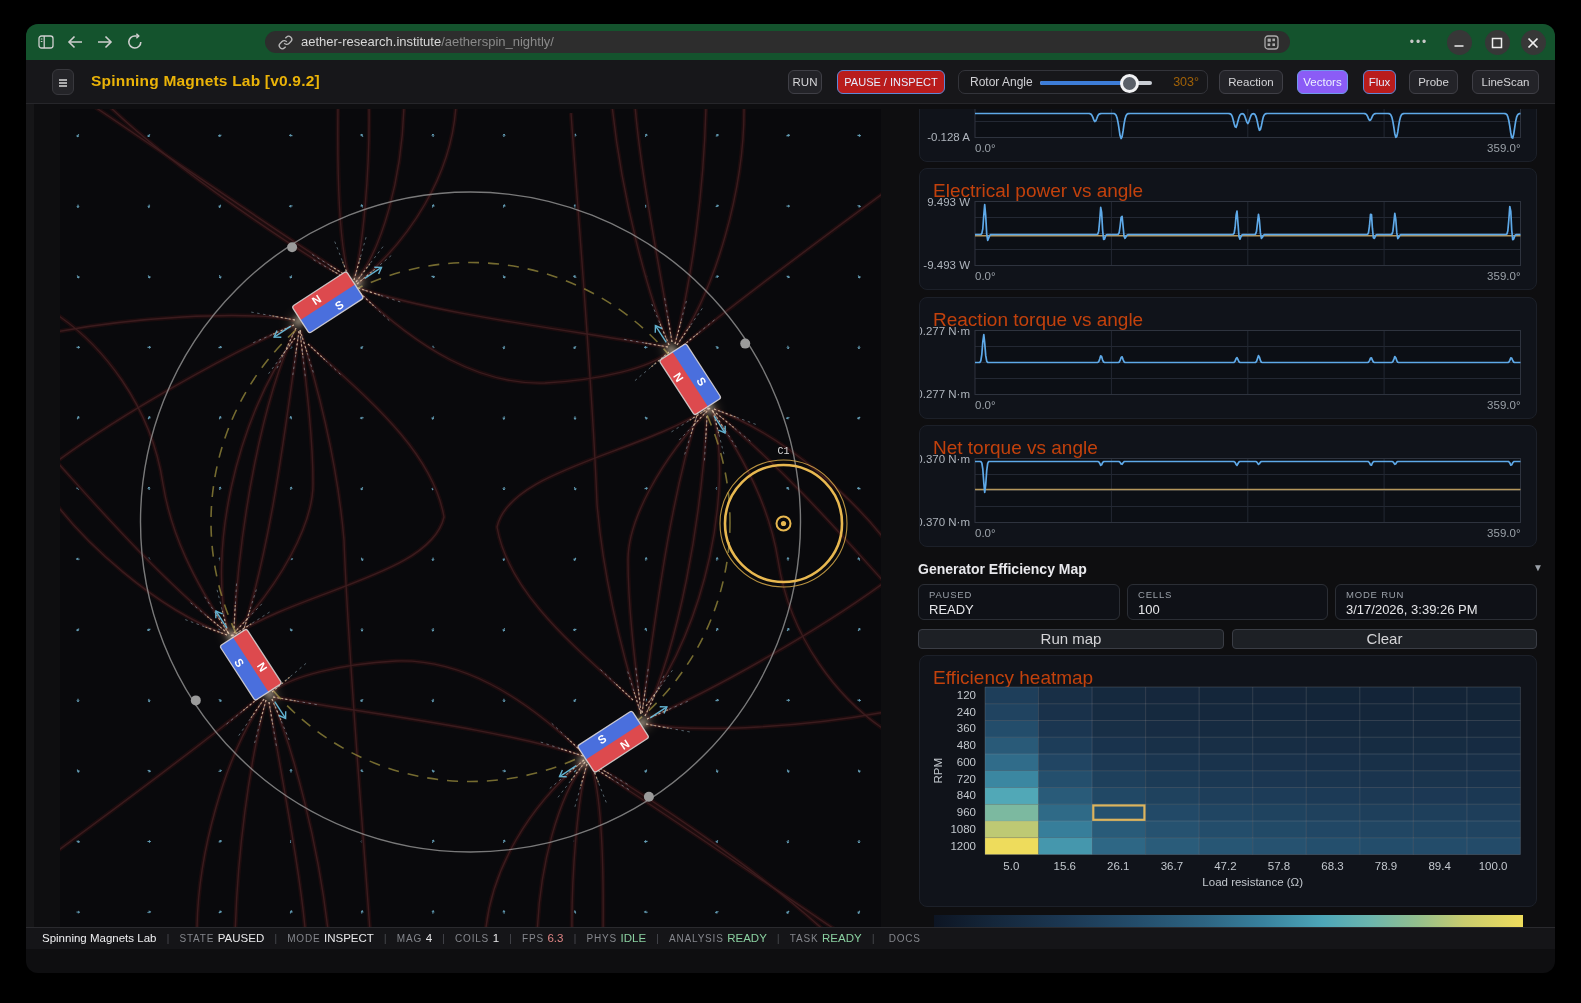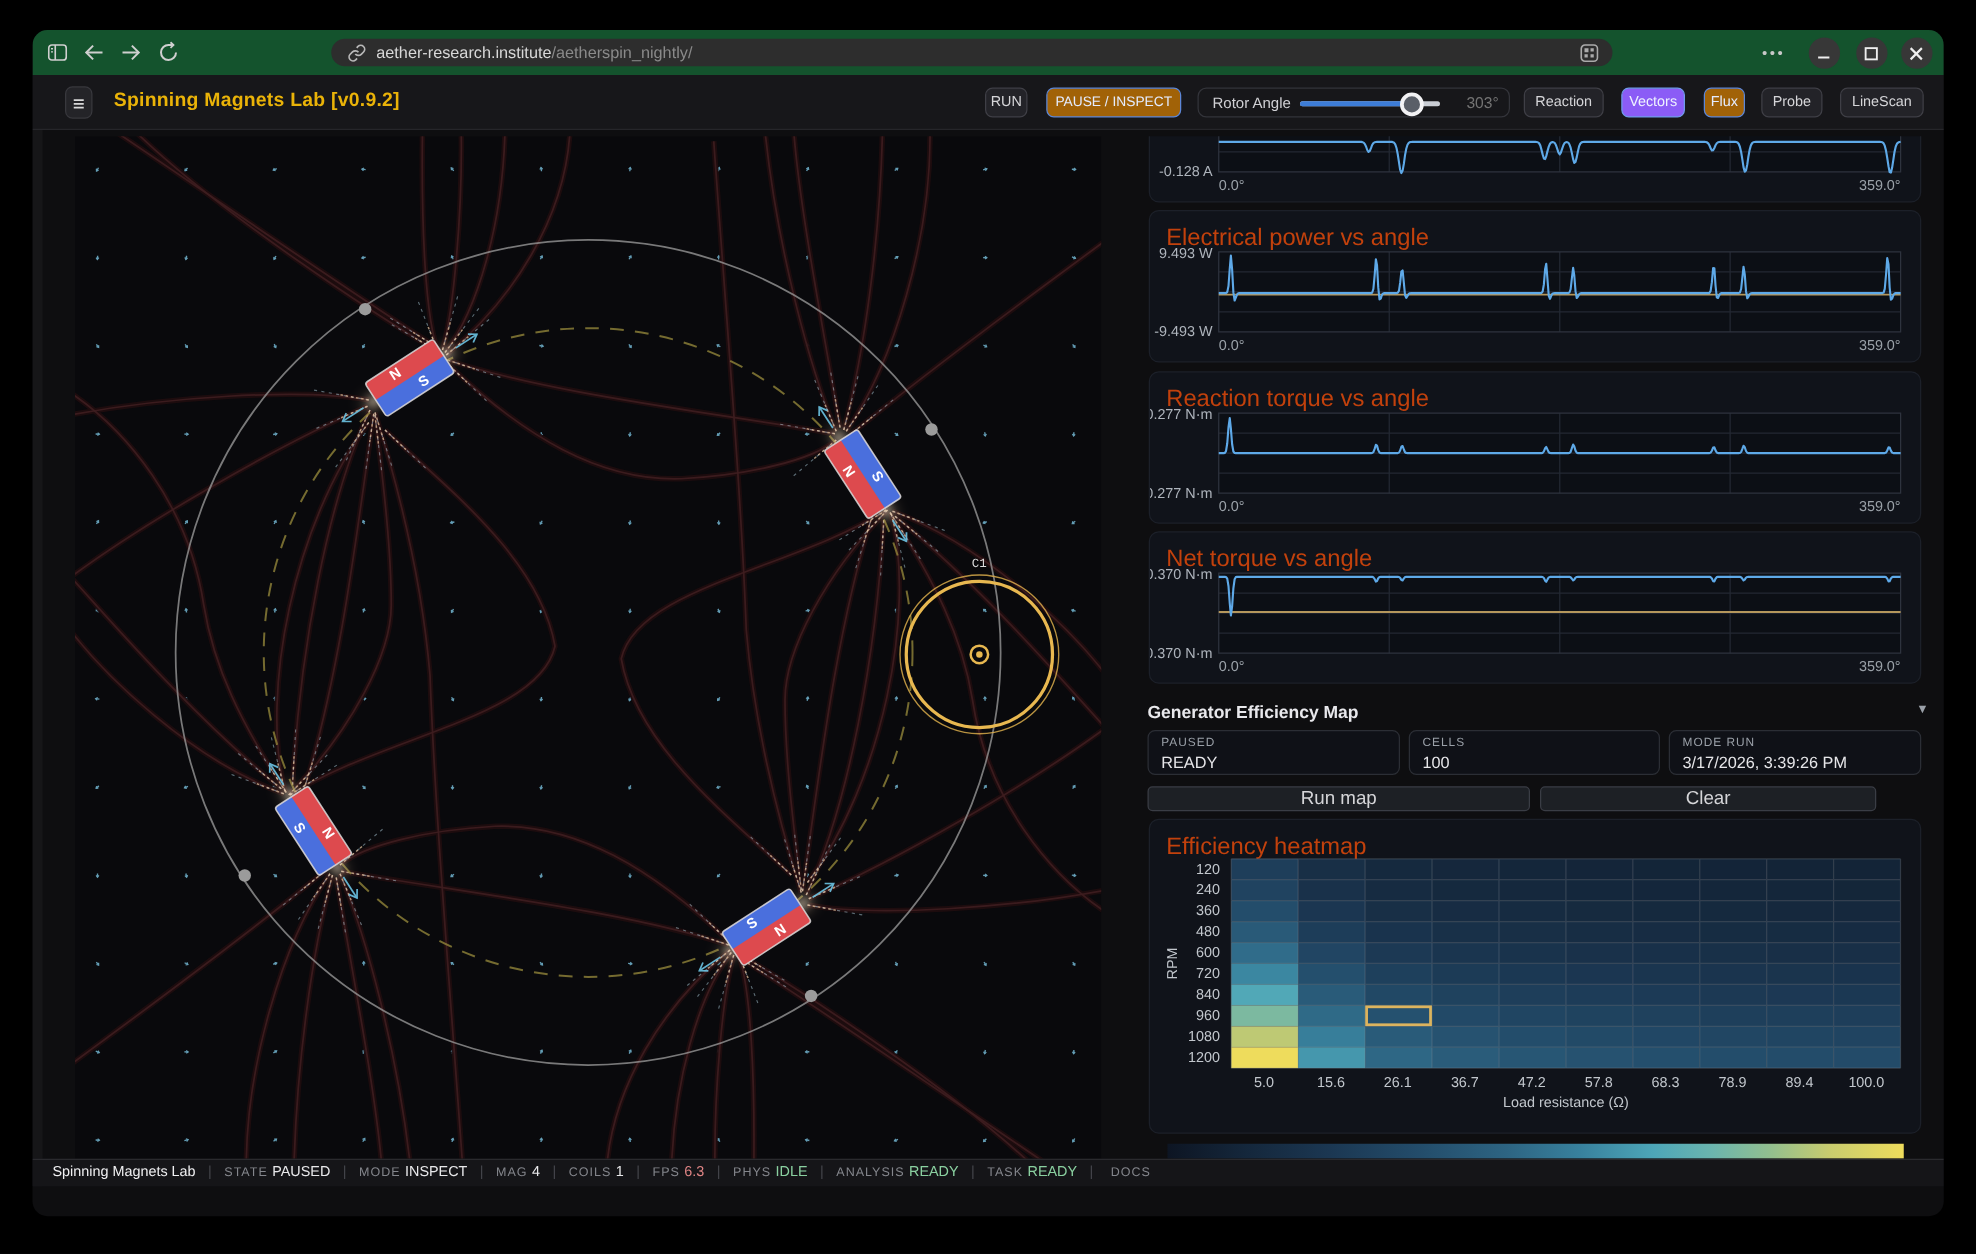--- a/index.html
+++ b/index.html
@@ -1,21 +1,21 @@
 <!DOCTYPE html>
 <html><head><meta charset="utf-8"><style>
 * { margin:0; padding:0; box-sizing:border-box; }
 body { width:1581px; height:1003px; background:#000; font-family:"Liberation Sans", sans-serif; position:relative; overflow:hidden; }
 .window { position:absolute; left:26px; top:24px; width:1529px; height:949px; background:#0e0e10; border-radius:12px; overflow:hidden; }
 .chrome { position:absolute; left:0; top:0; width:100%; height:36px; background:#14532d; }
 .urlpill { position:absolute; left:239px; top:7px; width:1025px; height:22px; background:#2d2d2d; border-radius:11px; color:#d8d8d8; font-size:13px; line-height:22px; }
 .appbar { position:absolute; left:0; top:36px; width:100%; height:44px; background:#17171a; border-bottom:1px solid #26262a; }
 .apptitle { position:absolute; left:65px; top:12px; font-size:15.5px; font-weight:700; color:#eab308; letter-spacing:0.2px; }
 .tbtn { position:absolute; height:24px; top:10px; border:1px solid #3f3f46; border-radius:6px; background:#232328; color:#d5d5d8; font-size:11.5px; line-height:22px; text-align:center; }
-.tbtn.blue { border-color:#5d87d8; background:#a16207; color:#e4ecff; }
+.tbtn.blue { border-color:#5d87d8; background:#b91c1c; color:#e4ecff; }
 .tbtn.bluefill { border-color:#6f9aea; background:#8b5cf6; color:#eef3ff; }
 .card { position:absolute; background:#10131a; border:1px solid #1c2029; border-radius:8px; }
 .ctitle { position:absolute; left:13px; top:11px; font-size:19px; color:#c2410c; }
 .ylab { fill:#aeb4bc; font-size:11.5px; font-family:"Liberation Sans", sans-serif; }
 .xlab { fill:#9aa1a8; font-size:11.5px; font-family:"Liberation Sans", sans-serif; }
 .hlab { fill:#c2c7cd; font-size:11.5px; font-family:"Liberation Sans", sans-serif; }
 .ibox { position:absolute; height:36px; border:1px solid #2b2e35; border-radius:6px; background:#0f1117; }
 .ilab { position:absolute; left:10px; top:4px; font-size:9.5px; color:#9aa0a8; letter-spacing:0.8px; }
 .ival { position:absolute; left:10px; top:17px; font-size:13px; color:#e6e6e9; }
 .pbtn { position:absolute; height:20px; border:1px solid #3a3d45; border-radius:4px; background:#1d2025; color:#d5d5d8; font-size:15px; line-height:18px; text-align:center; }
@@ -84,21 +84,21 @@
         </svg>
       </div>
       <div class="apptitle">Spinning Magnets Lab [v0.9.2]</div>
       <div class="tbtn" style="left:762px;width:34px">RUN</div>
       <div class="tbtn blue" style="left:811px;width:108px;font-size:11px">PAUSE / INSPECT</div>
       <div style="position:absolute;left:932px;top:10px;width:250px;height:24px;border:1px solid #33343a;border-radius:7px">
         <span style="position:absolute;left:11px;top:4px;font-size:12px;color:#d0d0d4">Rotor Angle</span>
         <div style="position:absolute;left:81px;top:10px;width:112px;height:4px;border-radius:2px;background:#c9cdd4"></div>
         <div style="position:absolute;left:81px;top:10px;width:90px;height:4px;border-radius:2px;background:#3d7dd8"></div>
         <div style="position:absolute;left:161px;top:2.5px;width:19px;height:19px;border-radius:50%;background:#5a5f68;border:3.5px solid #f2f2f4"></div>
-        <span style="position:absolute;right:8px;top:4px;font-size:12.5px;color:#737373">303°</span>
+        <span style="position:absolute;right:8px;top:4px;font-size:12.5px;color:#a16207">303°</span>
       </div>
       <div class="tbtn" style="left:1193px;width:64px">Reaction</div>
       <div class="tbtn bluefill" style="left:1271px;width:51px">Vectors</div>
       <div class="tbtn blue" style="left:1337px;width:33px">Flux</div>
       <div class="tbtn" style="left:1383px;width:49px">Probe</div>
       <div class="tbtn" style="left:1446px;width:67px">LineScan</div>
     </div>
     <div style="position:absolute;left:0;top:80px;width:8px;height:845px;background:#161618"></div>
     <svg width="821" height="818" viewBox="0 0 821 818" style="position:absolute;left:34px;top:85px;display:block">
       <defs>
@@ -777,21 +777,21 @@
       </div>
       <div class="ibox" style="left:234px;width:201px;top:475px">
         <div class="ilab">CELLS</div>
         <div class="ival">100</div>
       </div>
       <div class="ibox" style="left:442px;width:202px;top:475px">
         <div class="ilab">MODE RUN</div>
         <div class="ival">3/17/2026, 3:39:26 PM</div>
       </div>
       <div class="pbtn" style="left:25px;width:306px;top:520px">Run map</div>
-      <div class="pbtn" style="left:339px;width:269px;top:520px">Clear</div>
+      <div class="pbtn" style="left:339px;width:305px;top:520px">Clear</div>
       <div class="card" style="left:26px;top:546px;width:618px;height:252px">
         <div class="ctitle">Efficiency heatmap</div>
         <svg width="618" height="252" style="position:absolute;left:0;top:0">
           <rect x="65.00" y="31.00" width="53.54" height="16.75" fill="rgb(30,62,90)"></rect>
           <rect x="118.54" y="31.00" width="53.54" height="16.75" fill="rgb(24,47,70)"></rect>
           <rect x="172.08" y="31.00" width="53.54" height="16.75" fill="rgb(21,41,62)"></rect>
           <rect x="225.62" y="31.00" width="53.54" height="16.75" fill="rgb(21,39,60)"></rect>
           <rect x="279.16" y="31.00" width="53.54" height="16.75" fill="rgb(20,38,58)"></rect>
           <rect x="332.70" y="31.00" width="53.54" height="16.75" fill="rgb(20,37,57)"></rect>
           <rect x="386.24" y="31.00" width="53.54" height="16.75" fill="rgb(19,37,56)"></rect>

